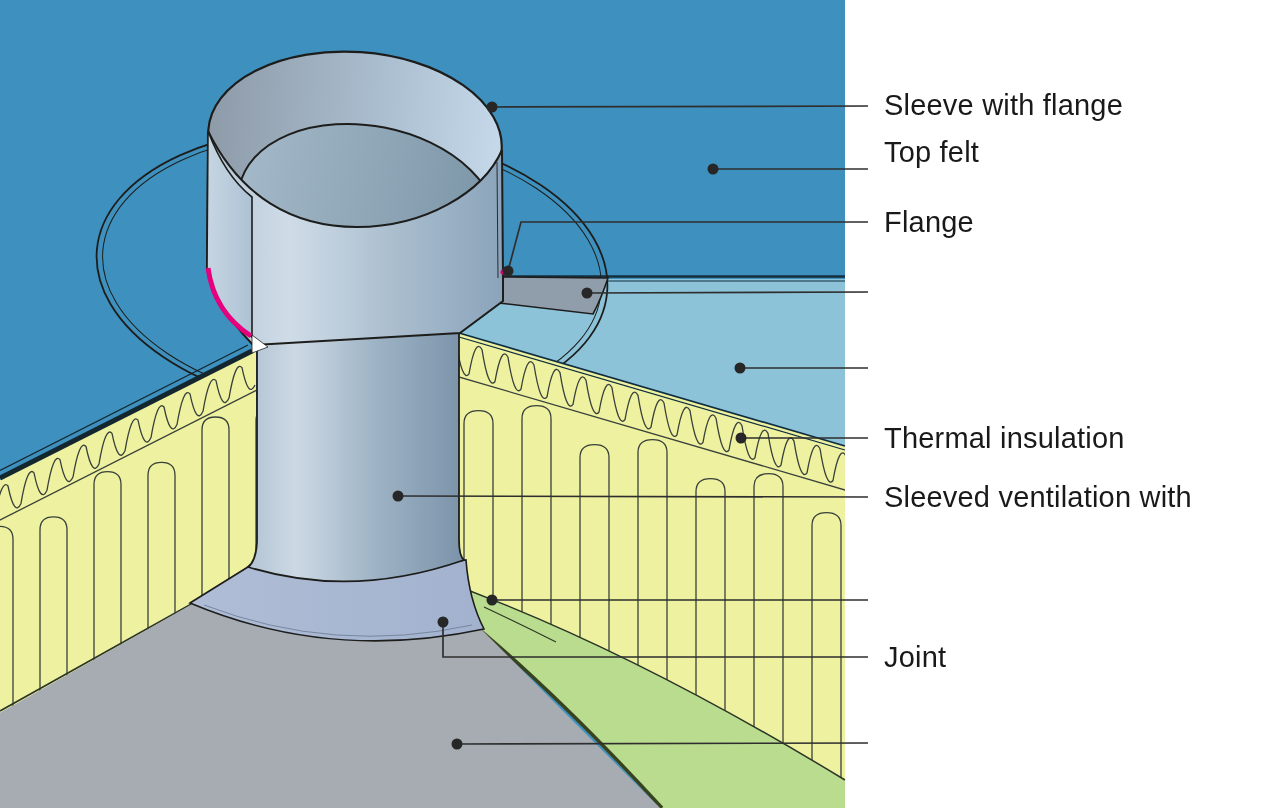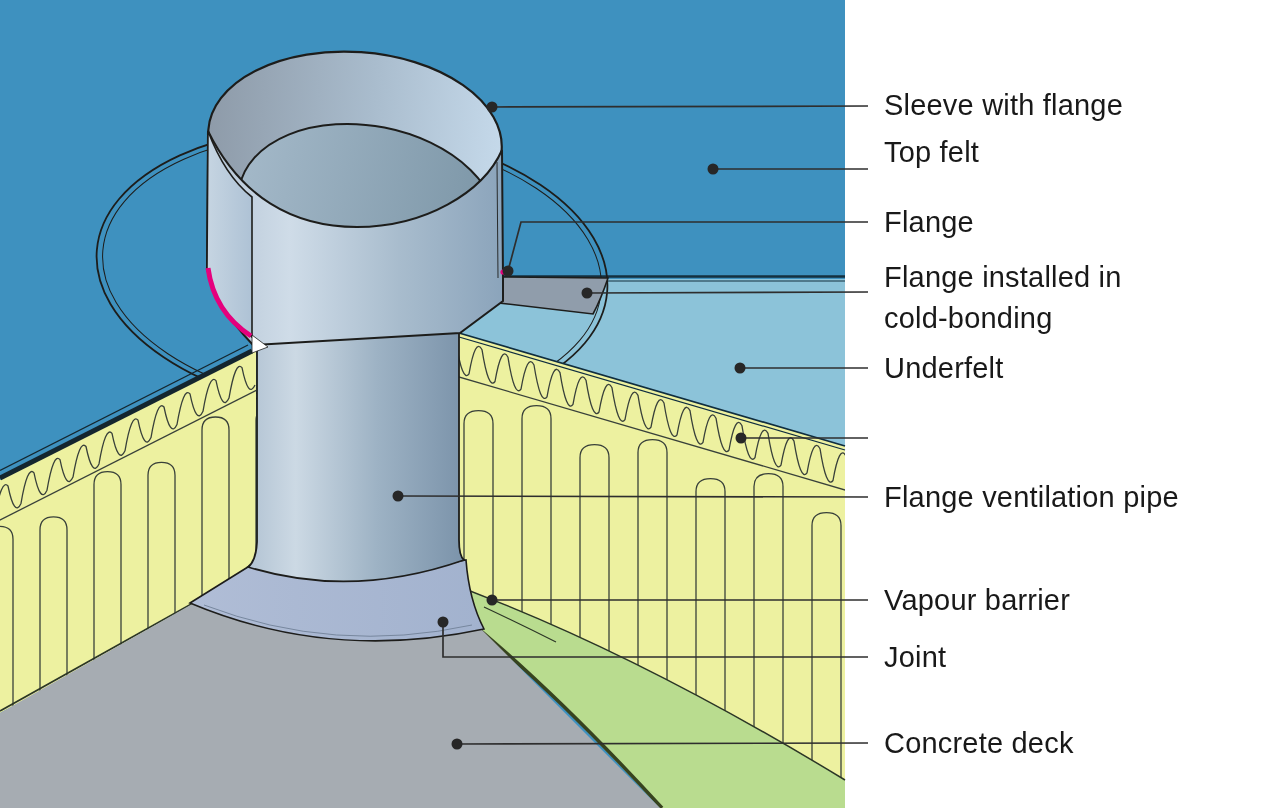--- a/index.html
+++ b/index.html
@@ -166,21 +166,17 @@
     <circle class="dot" cx="492" cy="600" r="5.5"></circle>
     <circle class="dot" cx="443" cy="622" r="5.5"></circle>
     <circle class="dot" cx="457" cy="744" r="5.5"></circle>
   </g>
 </svg>
 
 <div class="labels">
   <div class="lbl" style="top:85px">Sleeve with flange</div>
   <div class="lbl" style="top:132px">Top felt</div>
   <div class="lbl" style="top:202px">Flange</div>
-  <div class="lbl" style="top:257px">Flange installed in
-cold-bonding</div>
-  <div class="lbl" style="top:348px">Underfelt</div>
-  <div class="lbl" style="top:477px">Flange ventilation pipe</div>
-  <div class="lbl" style="top:580px">Vapour barrier</div>
+  <div class="lbl" style="top:418px">Thermal insulation</div>
+  <div class="lbl" style="top:477px">Sleeved ventilation with</div>
   <div class="lbl" style="top:637px">Joint</div>
-  <div class="lbl" style="top:723px">Concrete deck</div>
 </div>
 </div>
 
 </body></html>

